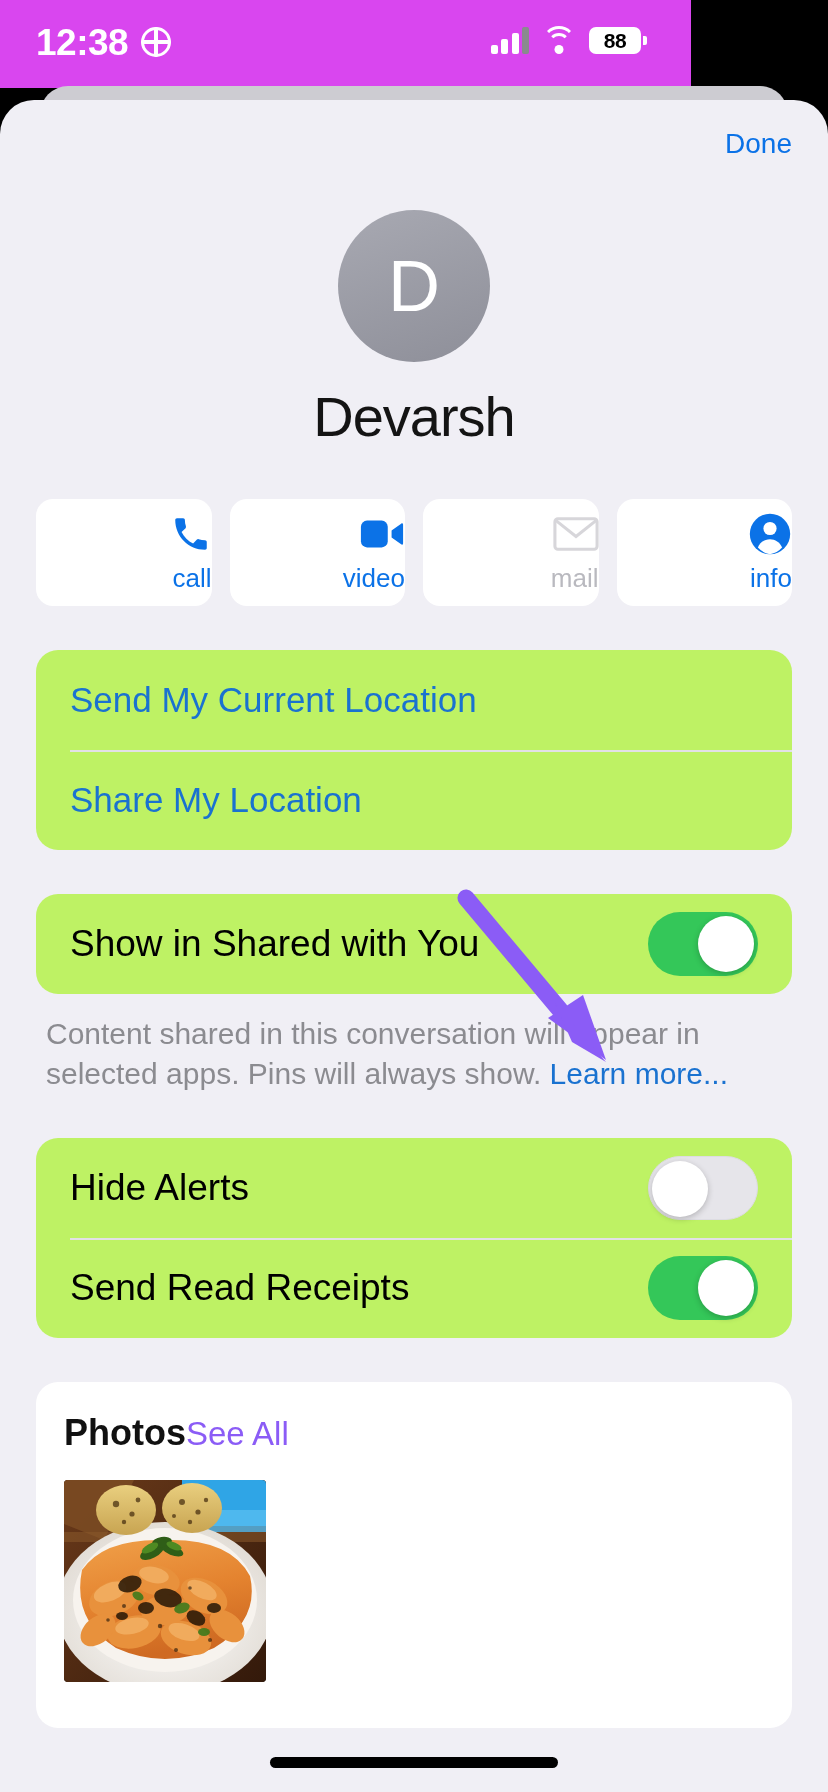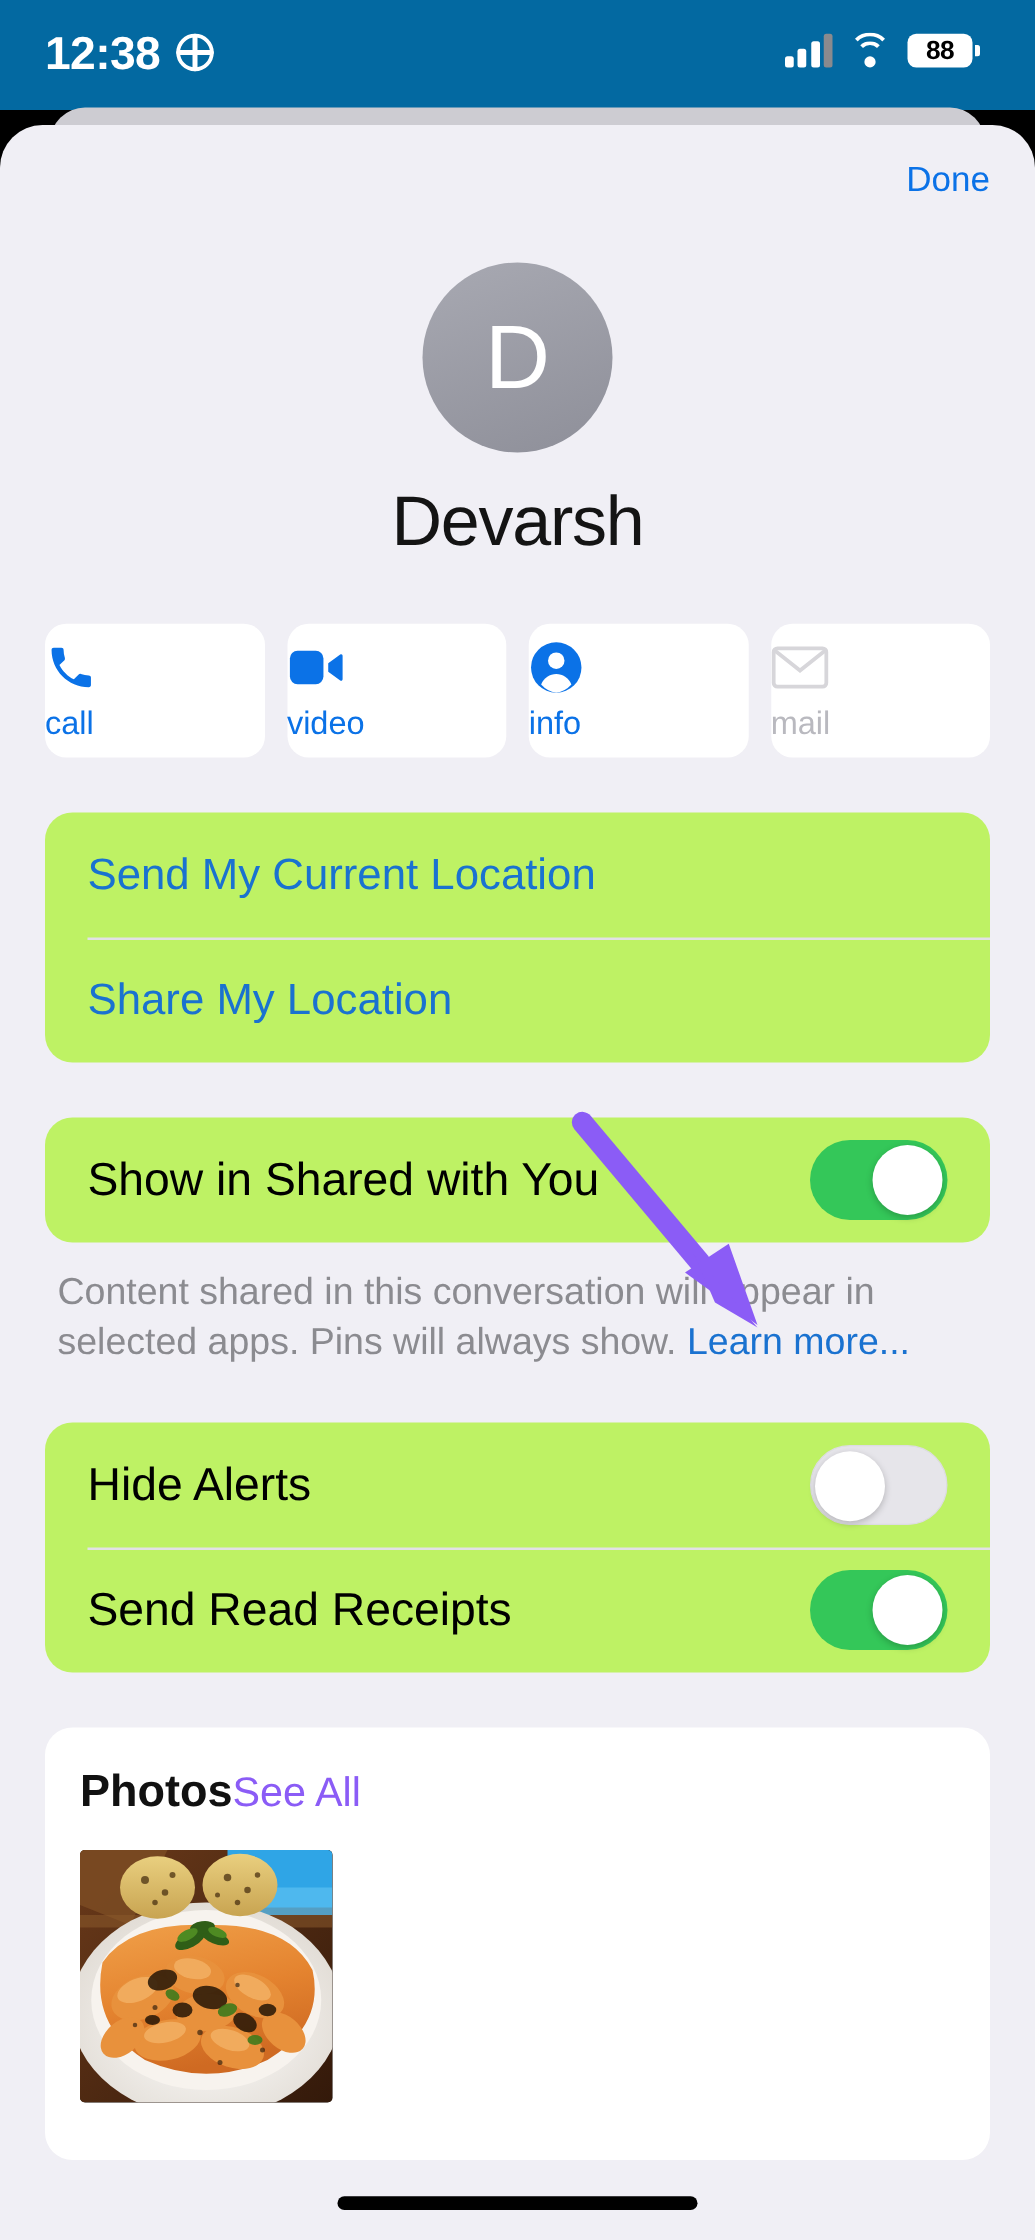--- a/index.html
+++ b/index.html
@@ -5,22 +5,22 @@
   * { margin:0; padding:0; box-sizing:border-box; }
   html,body{ background:#000; }
   body{
     width:828px; height:1792px; position:relative; overflow:hidden;
     font-family:"Liberation Sans", sans-serif;
     -webkit-font-smoothing:antialiased;
   }
 
   
   .statusbar{
-    position:absolute; left:0; top:0; width:828px; height:88px;
-    background:#0369a1; color:#fff;
+    position:absolute; left:0; top:0; width:691px; height:88px;
+    background:#d946ef; color:#fff;
   }
   .sb-time{
     position:absolute; left:36px; top:22px;
     font-size:37px; font-weight:600; letter-spacing:-0.5px;
   }
   .sb-globe{
     position:absolute; left:141px; top:27px;
     width:30px; height:30px; border-radius:50%;
     border:3px solid #fff;
   }
@@ -96,21 +96,21 @@
     margin-top:22px; text-align:center;
     font-size:56px; font-weight:400; color:#141414; letter-spacing:-1px;
   }
 
   
   .actions{
     display:flex; gap:18px; margin:50px 36px 0 36px;
   }
   .act{
     flex:1; height:107px; background:#fff; border-radius:17px;
-    display:flex; flex-direction:column; align-items:flex-start;
+    display:flex; flex-direction:column; align-items:flex-end;
     justify-content:center; gap:7px; cursor:pointer;
   }
   .act .ico{ height:44px; display:flex; align-items:center; }
   .act .lbl{ font-size:26px; color:#0b72e7; }
   .act.disabled .lbl{ color:#b9b9bf; }
 
   
   .card{
     margin:0 36px; background:#bef264; border-radius:22px; overflow:hidden;
   }
@@ -225,39 +225,39 @@
     <div class="act">
       <div class="ico">
         <svg width="46" height="42" viewBox="0 0 24 20" fill="#0b72e7">
           <rect x="1" y="3" width="14" height="14" rx="3.2"></rect>
           <path d="M17 8.2l5-3.6c.6-.4 1 0 1 .6v9.6c0 .7-.5 1-1 .6l-5-3.6V8.2z"></path>
         </svg>
       </div>
       <div class="lbl">video</div>
     </div>
 
+    <div class="act disabled">
+      <div class="ico">
+        <svg width="46" height="38" viewBox="0 0 24 18">
+          <rect x="1" y="1" width="22" height="16" rx="1.6" fill="none" stroke="#d7d6da" stroke-width="1.6"></rect>
+          <path d="M1.6 2L12 10.3 22.4 2" fill="none" stroke="#d7d6da" stroke-width="1.6"></path>
+        </svg>
+      </div>
+      <div class="lbl">mail</div>
+    </div>
+
     <div class="act">
       <div class="ico">
         <svg width="44" height="44" viewBox="0 0 24 24">
           <circle cx="12" cy="12" r="11" fill="#0b72e7"></circle>
           <circle cx="12" cy="9" r="3.6" fill="#fff"></circle>
           <path d="M5.4 19.4c1.2-3 3.8-4.6 6.6-4.6s5.4 1.6 6.6 4.6A11 11 0 0 1 12 23a11 11 0 0 1-6.6-3.6z" fill="#fff"></path>
         </svg>
       </div>
       <div class="lbl">info</div>
-    </div>
-
-    <div class="act disabled">
-      <div class="ico">
-        <svg width="46" height="38" viewBox="0 0 24 18">
-          <rect x="1" y="1" width="22" height="16" rx="1.6" fill="none" stroke="#d7d6da" stroke-width="1.6"></rect>
-          <path d="M1.6 2L12 10.3 22.4 2" fill="none" stroke="#d7d6da" stroke-width="1.6"></path>
-        </svg>
-      </div>
-      <div class="lbl">mail</div>
     </div>
 
   </div>
 
   <div class="gap"></div>
 
   <div class="card">
     <div class="row">
       <span class="row-link">Send My Current Location</span>
     </div>

